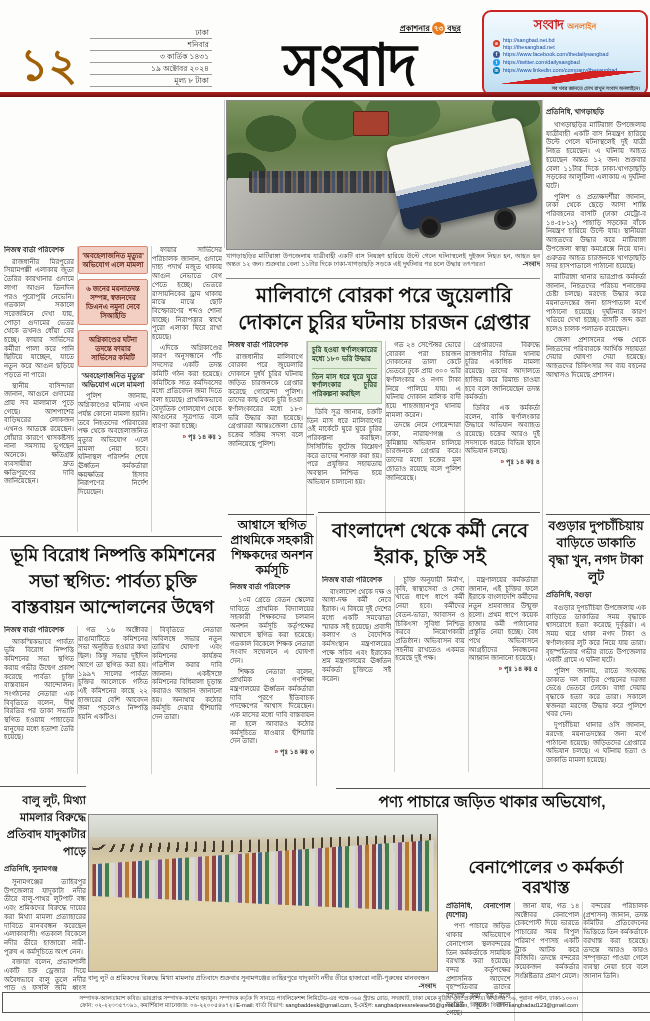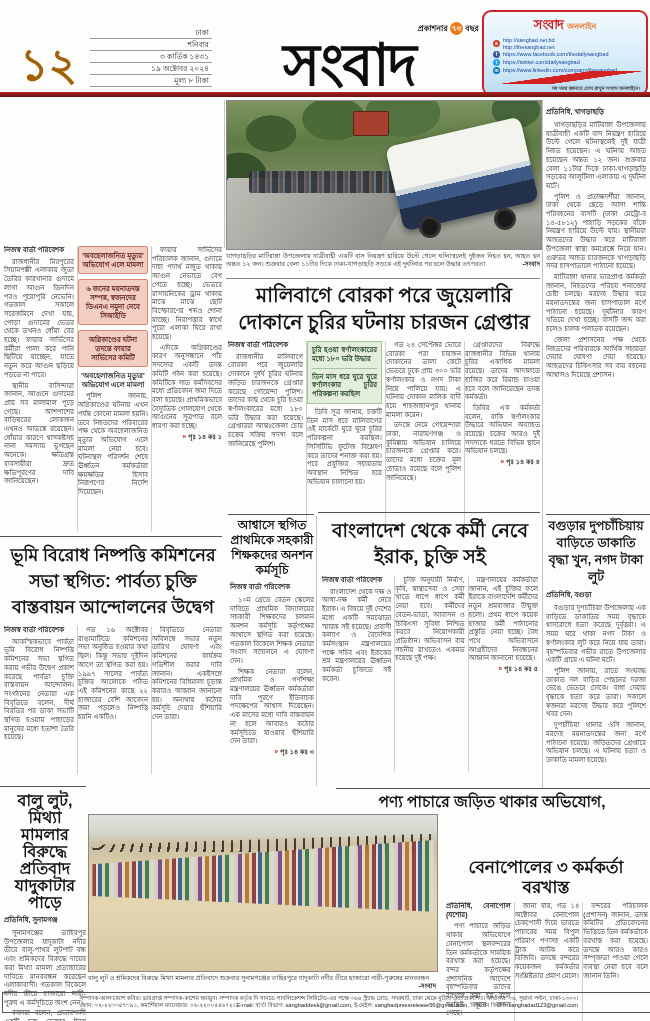--- a/index.html
+++ b/index.html
@@ -5,21 +5,21 @@
   html,body{margin:0;padding:0;background:#ffffff;}
   .page{position:relative;width:650px;height:1021px;background:#fdfdfb;overflow:hidden;
         font-family:"Liberation Sans","DejaVu Sans",sans-serif;color:#1c1c1c;}
 
   
   .page-num{position:absolute;left:20px;top:32px;font-family:"Liberation Serif","DejaVu Serif",serif;
             font-size:44px;font-weight:700;color:#a16207;}
   .date-box{position:absolute;left:90px;top:27px;width:122px;font-size:7.5px;color:#222;}
   .date-box .row{border-bottom:1px solid #9b9b9b;text-align:right;padding:1px 3px 1px 0;line-height:9px;}
   .masthead{position:absolute;left:215px;top:22px;width:268px;text-align:center;}
-  .tagline{font-size:8px;font-weight:700;color:#111;text-align:right;padding-right:4px;height:14px;}
+  .tagline{font-size:8px;font-weight:700;color:#111;text-align:right;padding-right:22px;height:14px;text-decoration:underline;}
   .tagline .circle{display:inline-block;width:13px;height:13px;line-height:13px;border-radius:50%;
                    background:#e87d1e;color:#fff;font-size:7.5px;font-weight:700;text-align:center;vertical-align:middle;}
   .logo{font-size:56px;font-weight:900;color:#0d0d0d;line-height:58px;letter-spacing:-2px;transform:scaleY(1.04);}
 
   .online-box{position:absolute;left:482px;top:10px;width:162px;height:82px;border:2px solid #cc2222;border-radius:9px;
               background:linear-gradient(180deg,#f2f9fe 0%,#d9edf9 55%,#bcdcf0 100%);overflow:hidden;}
   .ob-title{text-align:center;margin-top:3px;}
   .ob-title .t1{font-size:13px;font-weight:900;color:#c81d1d;letter-spacing:-1px;}
   .ob-title .t2{font-size:8px;font-weight:700;color:#e8731a;}
   .ob-link{display:flex;align-items:center;gap:3px;padding:1px 0 0 9px;font-size:5.5px;color:#15489c;line-height:6.5px;}
@@ -282,21 +282,21 @@
     <div class="byline" style="margin-top:3px;">প্রতিনিধি, বগুড়া</div>
     <div class="body-col" style="height:178px;">
       <p>বগুড়ার দুপচাঁচিয়া উপজেলায় এক বাড়িতে ডাকাতির সময় বৃদ্ধাকে শ্বাসরোধে হত্যা করেছে দুর্বৃত্তরা। এ সময় ঘরে থাকা নগদ টাকা ও স্বর্ণালংকার লুট করে নিয়ে যায় তারা। বৃহস্পতিবার গভীর রাতে উপজেলার একটি গ্রামে এ ঘটনা ঘটে।</p>
       <p>পুলিশ জানায়, রাতে সংঘবদ্ধ ডাকাত দল বাড়ির পেছনের দরজা ভেঙে ভেতরে ঢোকে। বাধা দেয়ায় বৃদ্ধাকে হত্যা করে তারা। সকালে স্বজনরা মরদেহ উদ্ধার করে পুলিশে খবর দেন।</p>
       <p>দুপচাঁচিয়া থানার ওসি জানান, মরদেহ ময়নাতদন্তের জন্য মর্গে পাঠানো হয়েছে। জড়িতদের গ্রেপ্তারে অভিযান চলছে। এ ঘটনায় হত্যা ও ডাকাতি মামলা হয়েছে।</p>
     </div>
   </div>
 
   <div class="rule-h" style="left:0;top:786px;width:86px;"></div>
   <div style="position:absolute;left:4px;top:792px;width:82px;">
-    <div class="hl" style="font-size:16px;line-height:17px;">বালু লুট, মিথ্যা মামলার বিরুদ্ধে প্রতিবাদ যাদুকাটার পাড়ে</div>
+    <div class="hl" style="font-size:11px;line-height:17px;text-align:right;">বালু লুট, মিথ্যা মামলার বিরুদ্ধে প্রতিবাদ যাদুকাটার পাড়ে</div>
     <div class="byline" style="margin-top:3px;">প্রতিনিধি, সুনামগঞ্জ</div>
     <div class="body-col" style="height:112px;">
       <p>সুনামগঞ্জের তাহিরপুর উপজেলার যাদুকাটা নদীর তীরে বালু-পাথর লুটপাট বন্ধ এবং শ্রমিকদের বিরুদ্ধে দায়ের করা মিথ্যা মামলা প্রত্যাহারের দাবিতে মানববন্ধন করেছেন এলাকাবাসী। গতকাল বিকেলে নদীর তীরে হাজারো নারী-পুরুষ এ কর্মসূচিতে অংশ নেন।</p>
       <p>বক্তারা বলেন, প্রভাবশালী একটি চক্র ড্রেজার দিয়ে অবৈধভাবে বালু তুলে নদীর পাড় ও ফসলি জমি ধ্বংস করছে। প্রতিবাদ করলেই সাধারণ শ্রমিকদের নামে মামলা দেয়া হচ্ছে।</p>
     </div>
   </div>
 
   <div class="photo2">
     <div class="sky"></div>
     <div class="heads"></div>

